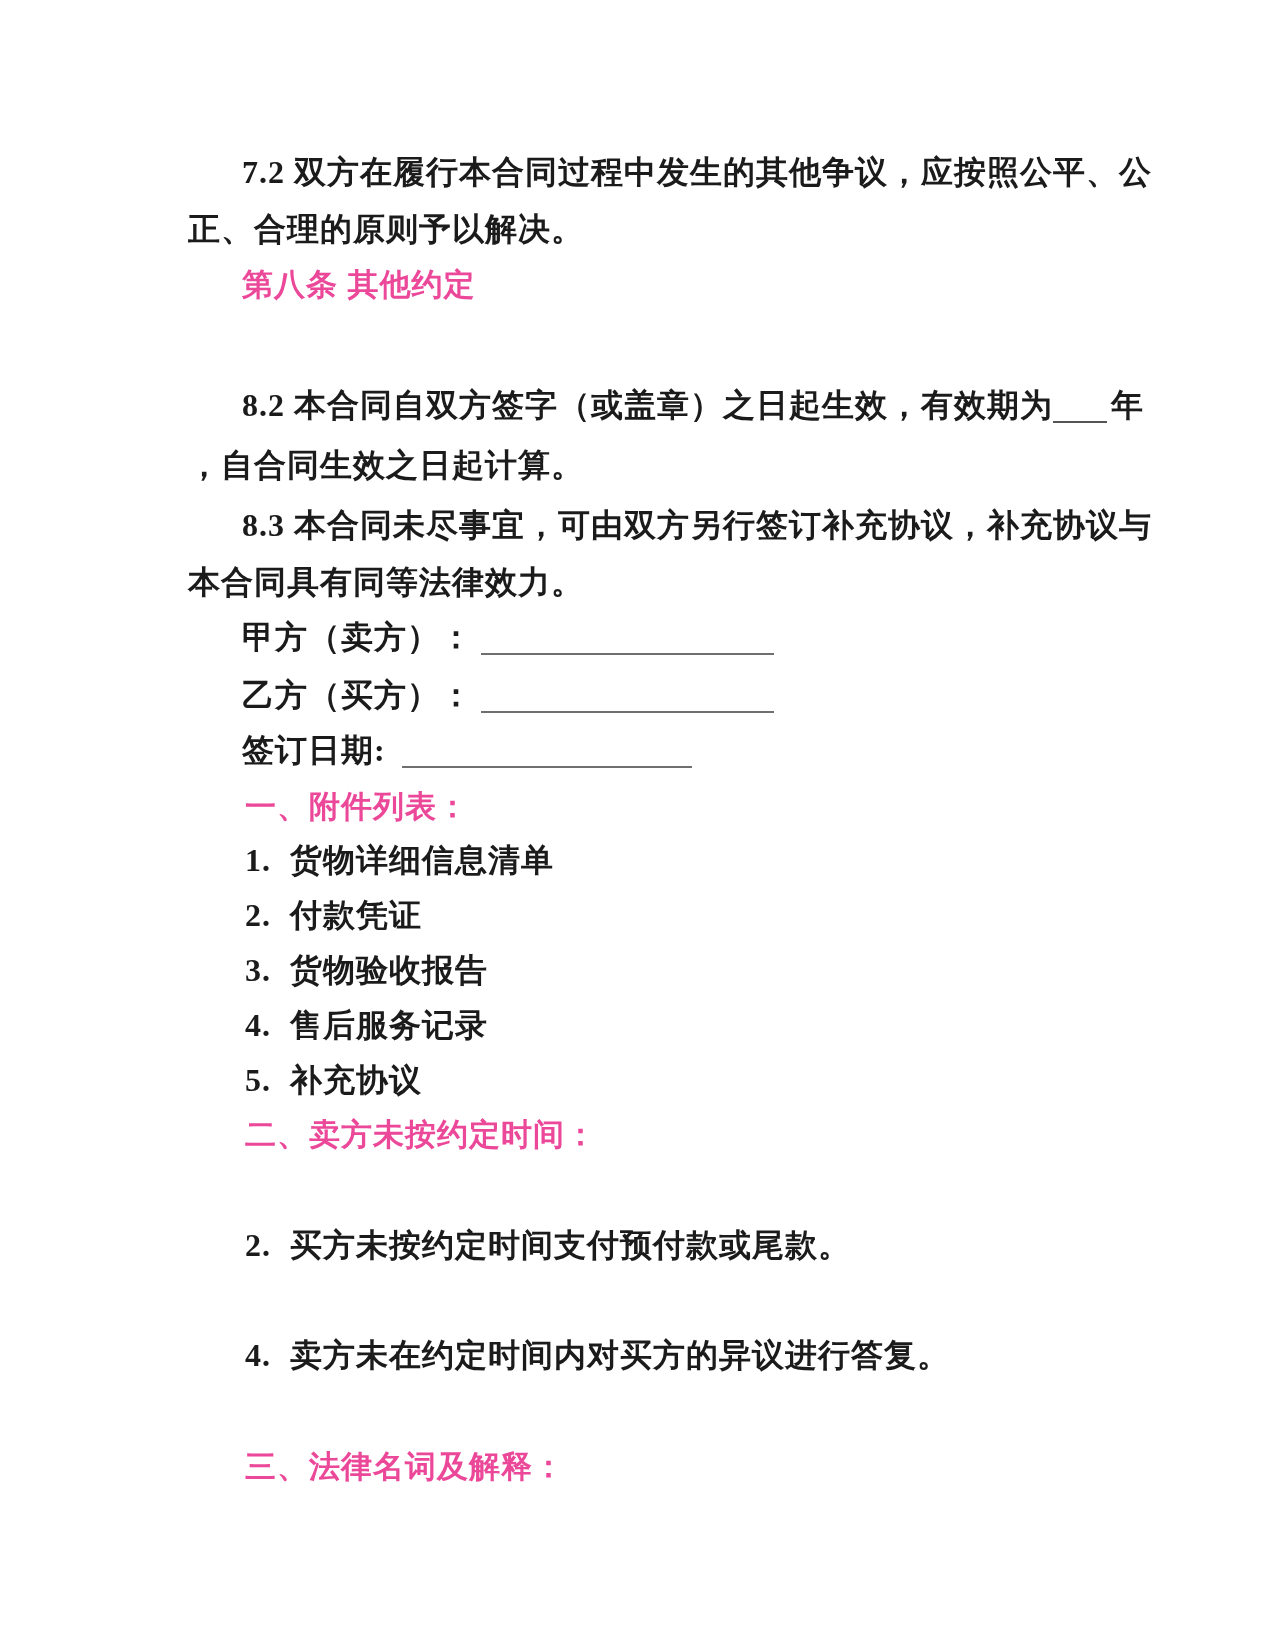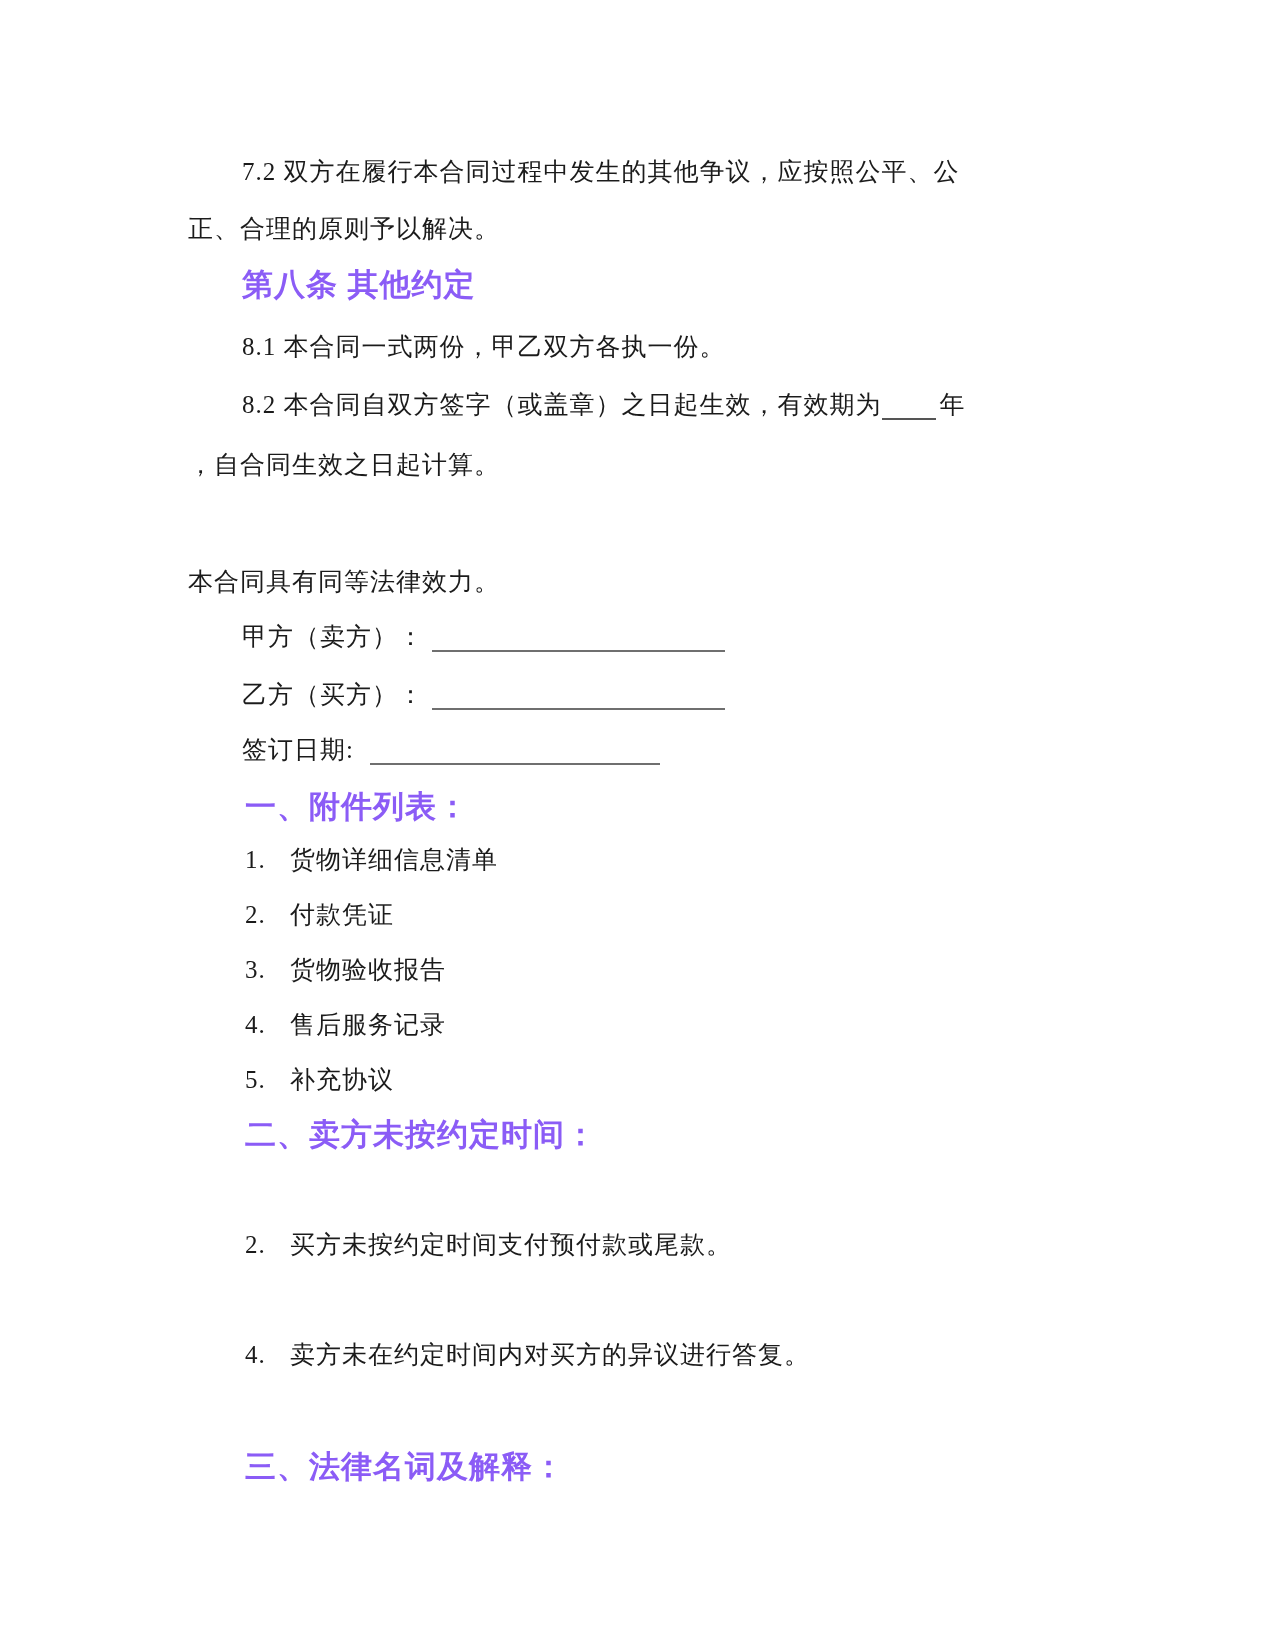--- a/index.html
+++ b/index.html
@@ -7,32 +7,33 @@
     position:relative;
     width:1275px;height:1650px;
     background:#ffffff;
     overflow:hidden;
     font-family:"Liberation Serif","DejaVu Serif",serif;
     color:#1b1b1b;
   }
   .line{
     position:absolute;
     white-space:nowrap;
-    font-size:25px;
+    font-size:32px;
     line-height:34px;
     letter-spacing:1px;
+    font-weight:bold;
   }
   .indent{left:242px;}
   .flush{left:188px;}
   .li-left{left:245px;}
   .heading{
     font-family:"Liberation Sans","DejaVu Sans",sans-serif;
     font-weight:bold;
     font-size:31px;
-    color:#8b5cf6;
+    color:#ec4899;
   }
   .li-num{display:inline-block;width:45px;}
   .blank{
     display:inline-block;
     border-bottom:2px solid #6f6f6f;
     vertical-align:-7px;
   }
   .blank-sign{width:293px;margin-left:8px;}
   .blank-date{width:290px;margin-left:16px;}
   .blank-year{width:54px;margin-right:4px;border-bottom-color:#555555;}
@@ -40,27 +41,27 @@
 </head>
 <body>
 
 <div class="page">
 
   <div class="line indent" style="top:155px">7.2 双方在履行本合同过程中发生的其他争议，应按照公平、公</div>
   <div class="line flush" style="top:212px">正、合理的原则予以解决。</div>
 
   <div class="line indent heading" style="top:268px">第八条 其他约定</div>
 
-  <div class="line indent" style="top:330px">8.1 本合同一式两份，甲乙双方各执一份。</div>
 
   <div class="line indent" style="top:388px">
     <span>8.2 本合同自双方签字（或盖章）之日起生效，有效期为</span><span class="blank blank-year"></span><span>年</span>
   </div>
   <div class="line flush" style="top:448px">，自合同生效之日起计算。</div>
 
+  <div class="line indent" style="top:508px">8.3 本合同未尽事宜，可由双方另行签订补充协议，补充协议与</div>
   <div class="line indent" style="top:620px">
     <span>甲方（卖方）：</span><span class="blank blank-sign"></span>
   </div>
 
   <div class="line flush" style="top:565px">本合同具有同等法律效力。</div>
 
   <div class="line indent" style="top:678px">
     <span>乙方（买方）：</span><span class="blank blank-sign"></span>
   </div>
 

